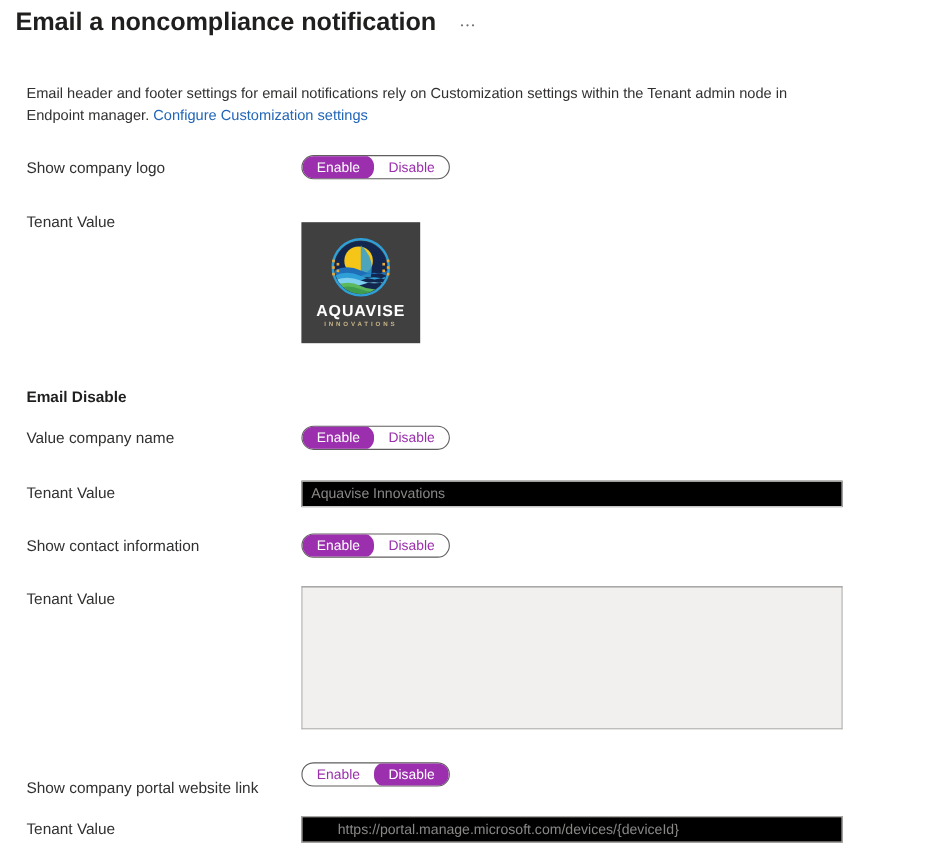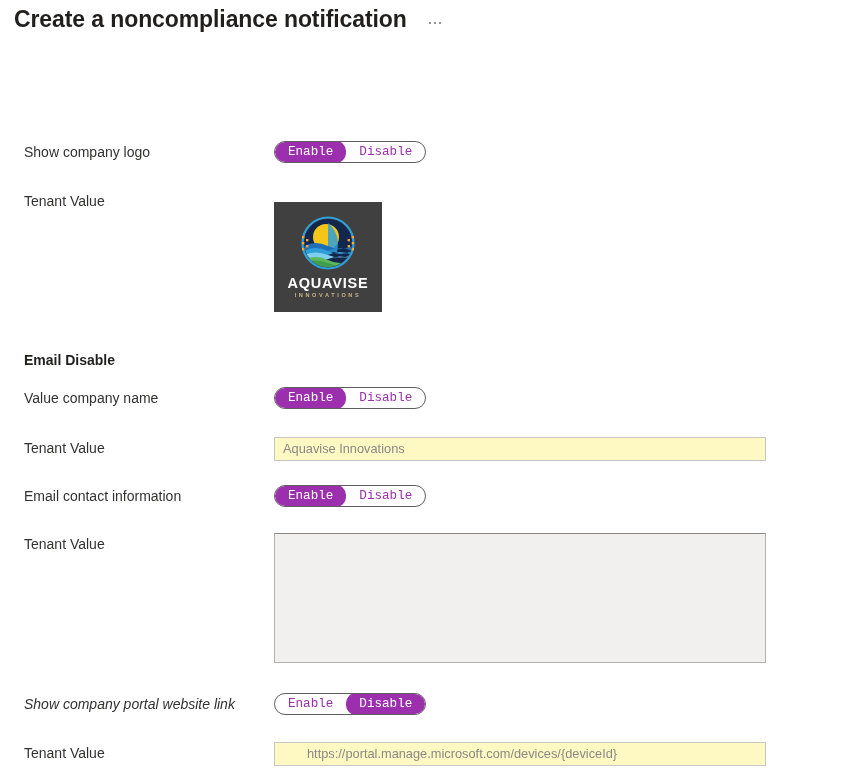--- a/index.html
+++ b/index.html
@@ -104,35 +104,34 @@
     padding: 0 13px;
     margin: 0;
     border-radius: 10px;
     color: #9b2fae;
     background: transparent;
     cursor: pointer;
     white-space: nowrap;
     display: inline-flex;
     align-items: center;
     justify-content: center;
-    font-family: Liberation Mono, monospace;
   }
   .toggle .seg.on {
     background: #9b2fae;
     color: #ffffff;
   }
 
   
   .field {
     position: absolute;
     left: 274px;
     width: 492px;
     height: 24px;
     border: 1px solid #c8c6c4;
-    background: #fef9c3;
+    background: #000000;
     color: #8a8886;
     font-size: 12.8px;
     line-height: 22px;
     padding: 0 8px;
     font-family: "Liberation Sans", sans-serif;
     white-space: nowrap;
     overflow: hidden;
   }
 
   
@@ -188,28 +187,31 @@
     letter-spacing: 2.6px;
     font-family: "Liberation Sans", sans-serif;
   }
 </style>
 </head>
 <body>
 
 <div class="page">
 
   <div class="title-row">
-    <div class="page-title">Create a noncompliance notification</div>
+    <div class="page-title">Email a noncompliance notification</div>
     <button class="ellipsis-btn">
       <span class="dot"></span>
       <span class="dot"></span>
       <span class="dot"></span>
     </button>
   </div>
 
+  <div class="description">
+    <span>Email header and footer settings for email notifications rely on Customization settings within the Tenant admin node in Endpoint manager. </span><a href="#">Configure Customization settings</a>
+  </div>
 
   <div class="row" style="top:141px;">
     <div class="row-label" style="top:2px;">Show company logo</div>
     <div class="toggle" style="top:0px;">
       <span class="seg on">Enable</span>
       <span class="seg">Disable</span>
     </div>
   </div>
 
   <div class="row" style="top:192px;">
@@ -262,34 +264,34 @@
       <span class="seg">Disable</span>
     </div>
   </div>
 
   <div class="row" style="top:437px;">
     <div class="row-label" style="top:2px;">Tenant Value</div>
     <div class="field" style="top:0px;">Aquavise Innovations</div>
   </div>
 
   <div class="row" style="top:485px;">
-    <div class="row-label" style="top:2px;">Email contact information</div>
+    <div class="row-label" style="top:2px;">Show contact information</div>
     <div class="toggle" style="top:0px;">
       <span class="seg on">Enable</span>
       <span class="seg">Disable</span>
     </div>
   </div>
 
   <div class="row" style="top:535px;">
     <div class="row-label" style="top:0px;">Tenant Value</div>
     <div class="textarea" style="top:-2px;"></div>
   </div>
 
   <div class="row" style="top:693px;">
-    <div class="row-label" style="top:2px;font-style:italic;">Show company portal website link</div>
+    <div class="row-label" style="top:14px;">Show company portal website link</div>
     <div class="toggle" style="top:0px;">
       <span class="seg">Enable</span>
       <span class="seg on">Disable</span>
     </div>
   </div>
 
   <div class="row" style="top:742px;">
     <div class="row-label" style="top:2px;">Tenant Value</div>
     <div class="field" style="top:0px;padding-left:32px;">https://portal.manage.microsoft.com/devices/{deviceId}</div>
   </div>

